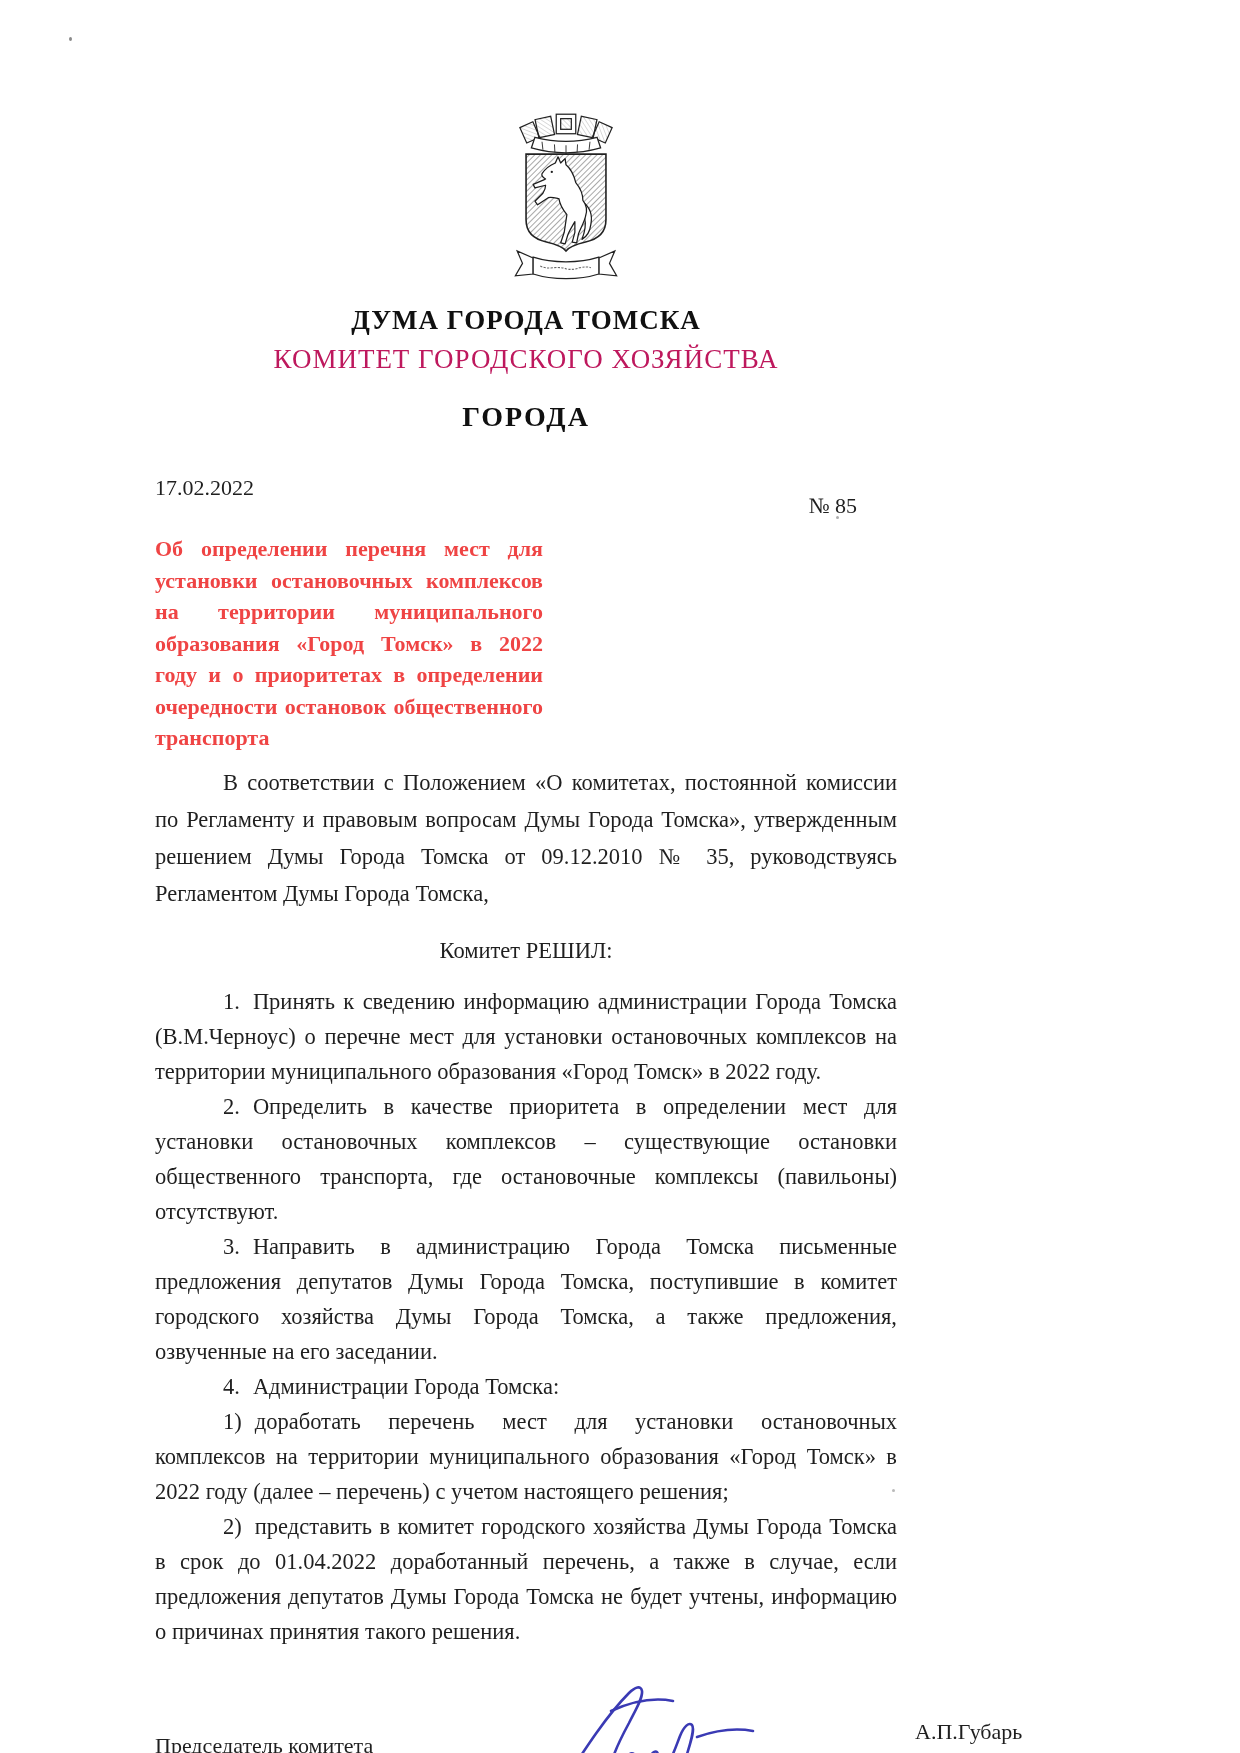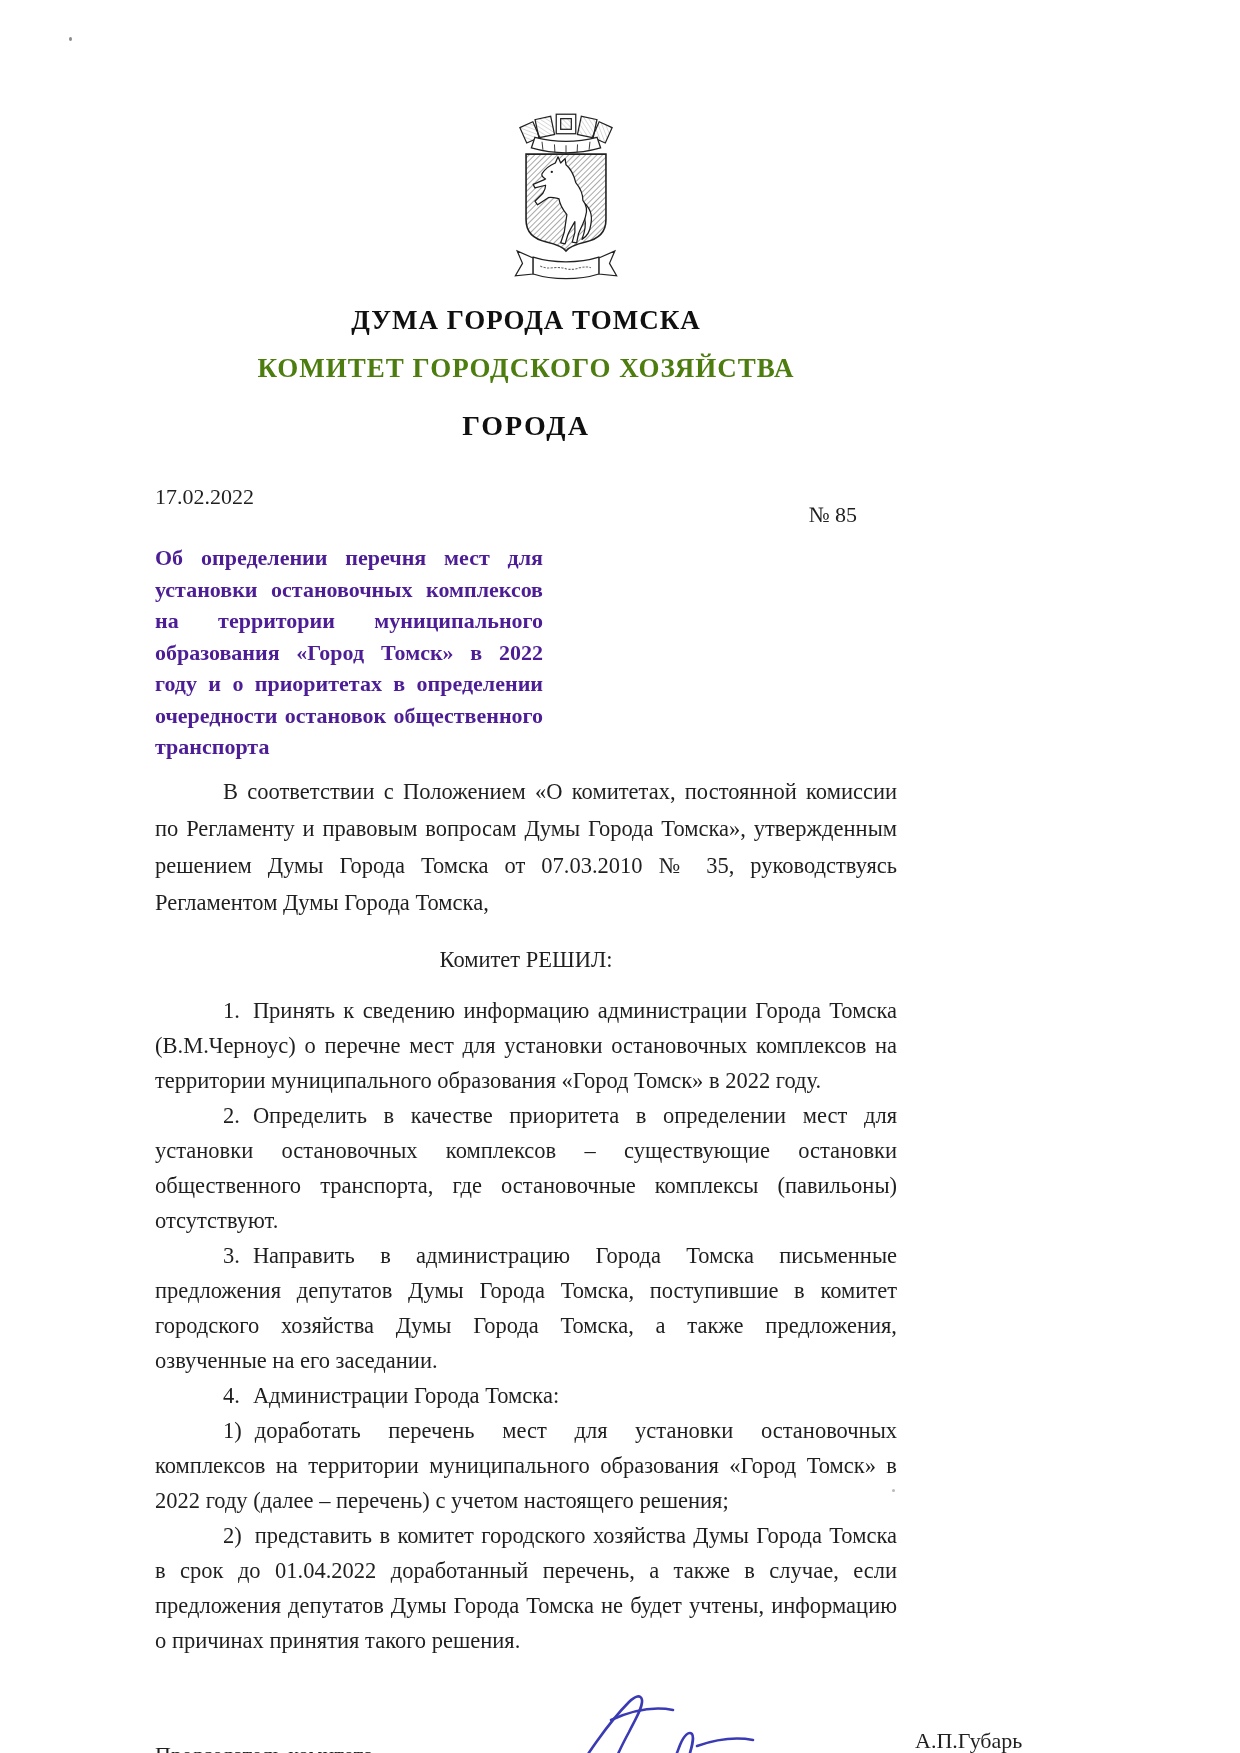--- a/index.html
+++ b/index.html
@@ -12,36 +12,36 @@
     overflow:hidden;
   }
   .content{padding:0 155px;}
   .doc-header{text-align:center;padding-top:108px;}
   .emblem{width:152px;height:182px;transform:translateX(40px);}
   .org-name{
     font-size:27px;font-weight:bold;color:#101010;
     letter-spacing:1px;margin:10px 0 0 0;line-height:32px;
   }
   .committee-name{
-    font-size:27px;font-weight:bold;color:#4d7c0f;
-    letter-spacing:1px;margin:16px 0 0 0;line-height:32px;
+    font-size:27px;font-weight:normal;color:#be185d;
+    letter-spacing:1px;margin:7px 0 0 0;line-height:32px;
   }
   .doc-type{
     font-size:28px;font-weight:bold;color:#101010;
     letter-spacing:2px;margin:26px 0 0 0;line-height:32px;
   }
   .meta-row{
     display:flex;justify-content:space-between;align-items:flex-start;
     margin-top:42px;font-size:22px;line-height:26px;
   }
   .doc-number{transform:translateY(18px);margin-right:40px;}
   .subject{
     width:388px;margin-top:32px;
     font-size:22px;font-weight:bold;line-height:31.5px;
-    text-align:justify;color:#4c1d95;
+    text-align:justify;color:#ef4444;
   }
   .preamble{
     margin:10px 0 0 0;font-size:22.5px;line-height:37px;
     text-align:justify;text-indent:68px;
   }
   .resolution-lead{
     margin:24px 0 18px 0;text-align:center;font-size:22.5px;line-height:30px;
   }
   .items{margin-top:18px;}
   .item{
@@ -138,21 +138,21 @@
       <h3 class="doc-type">ГОРОДА</h3>
     </header>
 
     <div class="meta-row">
       <span class="doc-date">17.02.2022</span>
       <span class="doc-number">№ 85</span>
     </div>
 
     <div class="subject">Об определении перечня мест для установки остановочных комплексов на территории муниципального образования «Город Томск» в 2022 году и о приоритетах в определении очередности остановок общественного транспорта</div>
 
-    <p class="preamble">В соответствии с Положением «О комитетах, постоянной комиссии по Регламенту и правовым вопросам Думы Города Томска», утвержденным решением Думы Города Томска от 07.03.2010 № 35, руководствуясь Регламентом Думы Города Томска,</p>
+    <p class="preamble">В соответствии с Положением «О комитетах, постоянной комиссии по Регламенту и правовым вопросам Думы Города Томска», утвержденным решением Думы Города Томска от 09.12.2010 № 35, руководствуясь Регламентом Думы Города Томска,</p>
 
     <p class="resolution-lead">Комитет РЕШИЛ:</p>
 
     <div class="items">
       <p class="item"><span class="num">1.</span><span>Принять к сведению информацию администрации Города Томска (В.М.Черноус) о перечне мест для установки остановочных комплексов на территории муниципального образования «Город Томск» в 2022 году.</span></p>
       <p class="item"><span class="num">2.</span><span>Определить в качестве приоритета в определении мест для установки остановочных комплексов – существующие остановки общественного транспорта, где остановочные комплексы (павильоны) отсутствуют.</span></p>
       <p class="item"><span class="num">3.</span><span>Направить в администрацию Города Томска письменные предложения депутатов Думы Города Томска, поступившие в комитет городского хозяйства Думы Города Томска, а также предложения, озвученные на его заседании.</span></p>
       <p class="item"><span class="num">4.</span><span>Администрации Города Томска:</span></p>
       <p class="item"><span class="num">1)</span><span>доработать перечень мест для установки остановочных комплексов на территории муниципального образования «Город Томск» в 2022 году (далее – перечень) с учетом настоящего решения;</span></p>
       <p class="item"><span class="num">2)</span><span>представить в комитет городского хозяйства Думы Города Томска в срок до 01.04.2022 доработанный перечень, а также в случае, если предложения депутатов Думы Города Томска не будет учтены, информацию о причинах принятия такого решения.</span></p>

